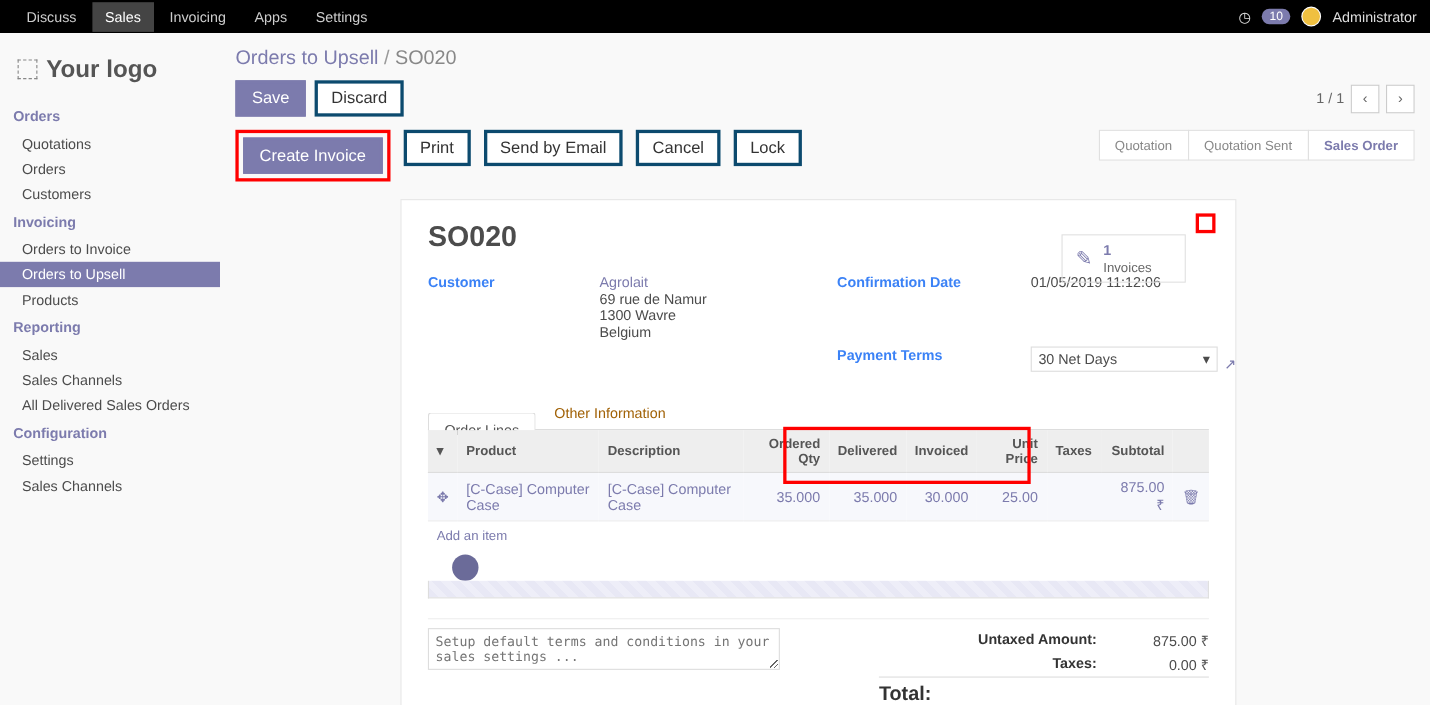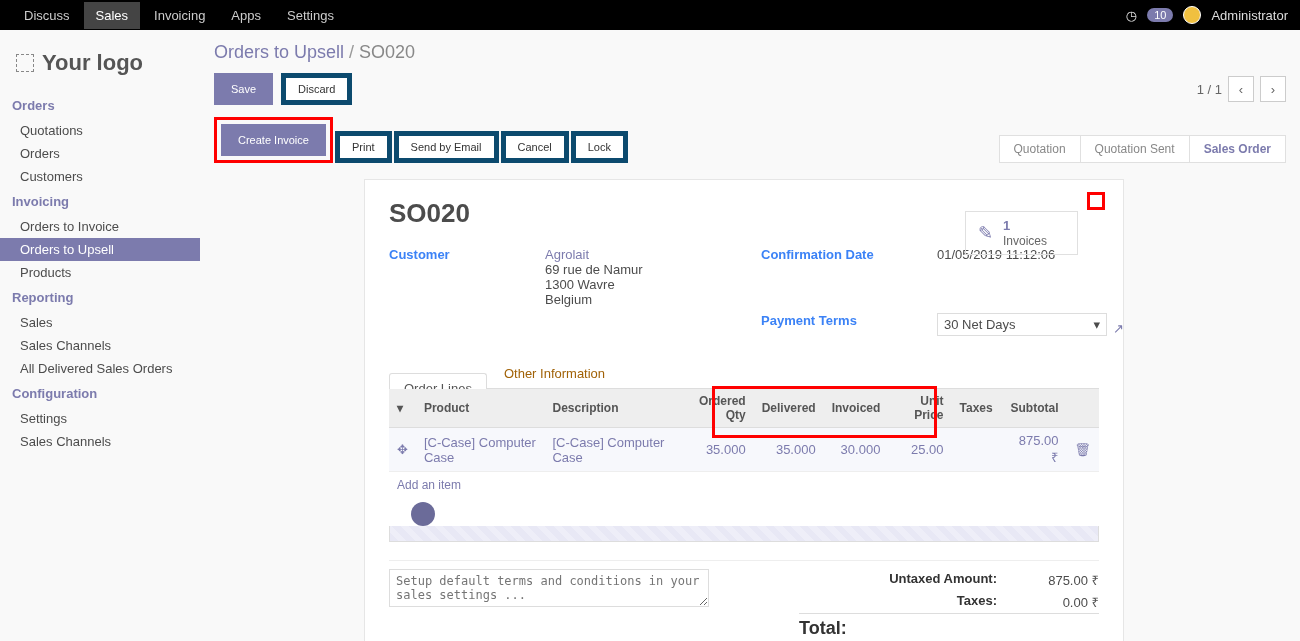--- a/index.html
+++ b/index.html
@@ -17,25 +17,25 @@
 .logo-icon { width: 18px; height: 18px; border: 1px dashed #888; position: relative; }
 .logo-text { font-size: 22px; font-weight: 600; color: #555; }
 .side-section { font-weight: 700; color: #7c7bad; padding: 6px 12px; font-size: 13px; }
 .side-item { padding: 4px 20px; color: #4c4c4c; cursor: pointer; }
 .side-item.active { background: #7c7bad; color: #fff; }
 .main { flex: 1; padding: 6px 14px; position: relative; }
 .breadcrumb { color: #7c7bad; font-size: 18px; padding: 6px 0; }
 .breadcrumb-sep { color: #999; }
 .breadcrumb-cur { color: #888; }
 .row-actions { display: flex; align-items: center; gap: 8px; margin-top: 4px; }
-.btn { border: 5px solid #0c4a6e; background: #fff; padding: 5px 12px; cursor: pointer; color: #333; font-size: 11px; }
+.btn { border: 3px solid #0c4a6e; background: #fff; padding: 5px 12px; cursor: pointer; color: #333; font-size: 15px; }
 .btn-primary { background: #7c7bad; color: #fff; border-color: #7c7bad; }
 .pager { margin-left: auto; display: flex; align-items: center; gap: 6px; color: #666; }
 .pager-btn { border: 1px solid #ccc; background: #fff; width: 26px; height: 26px; display: inline-flex; align-items: center; justify-content: center; cursor: pointer; }
-.statusbar-row { display: flex; align-items: flex-end; margin-top: 12px; gap: 2px; }
+.statusbar-row { display: flex; align-items: flex-start; margin-top: 12px; gap: 12px; }
 .statusbar { margin-left: auto; display: flex; }
 .chev { display: flex; align-items: center; padding: 6px 14px; border: 1px solid #e0e0e0; color: #888; background: #fff; font-size: 12px; position: relative; margin-left: -1px; }
 .chev.active { color: #7c7bad; font-weight: 600; }
 .red-box { border: 3px solid #ff0000; display: inline-block; }
 .form-card { background: #fff; border: 1px solid #e6e6e6; margin: 16px auto 0 150px; max-width: 760px; padding: 18px 24px 22px; position: relative; }
 .so-title { font-size: 26px; font-weight: 600; color: #4c4c4c; margin-bottom: 18px; }
 .stat-box { position: absolute; top: 16px; right: 24px; display:flex; align-items:center; gap:10px; padding: 6px 30px 6px 12px; border: 1px solid #e0e0e0; }
 .stat-icon { color: #7c7bad; font-size: 18px; }
 .stat-text .n { color: #7c7bad; font-weight: 600; }
 .stat-text .l { color: #666; font-size: 12px; }

